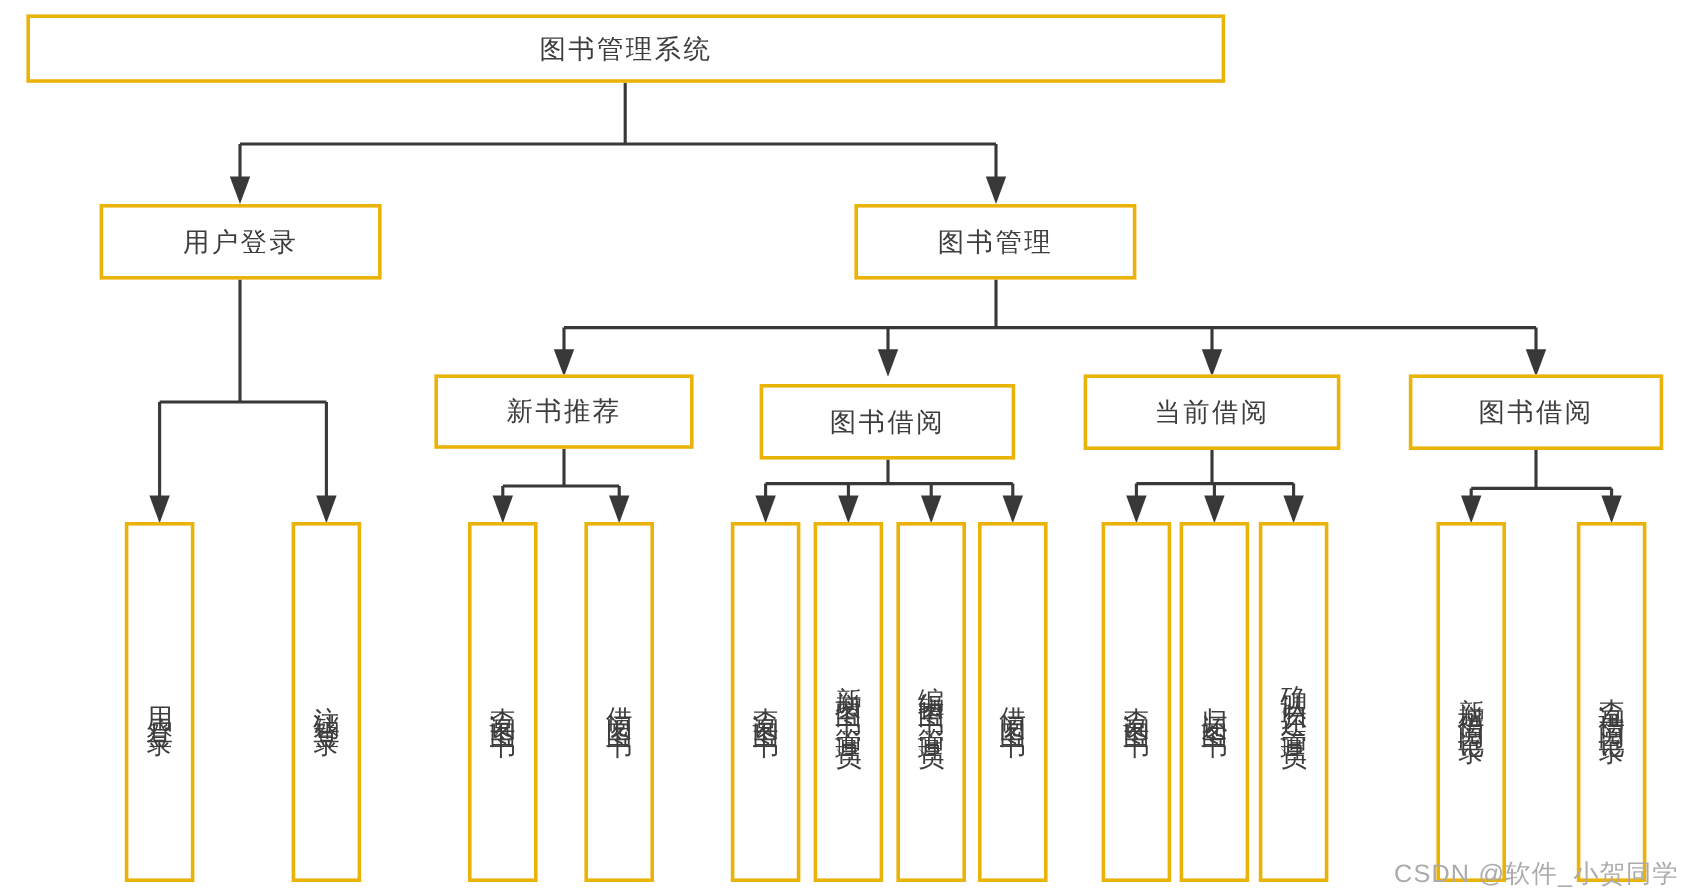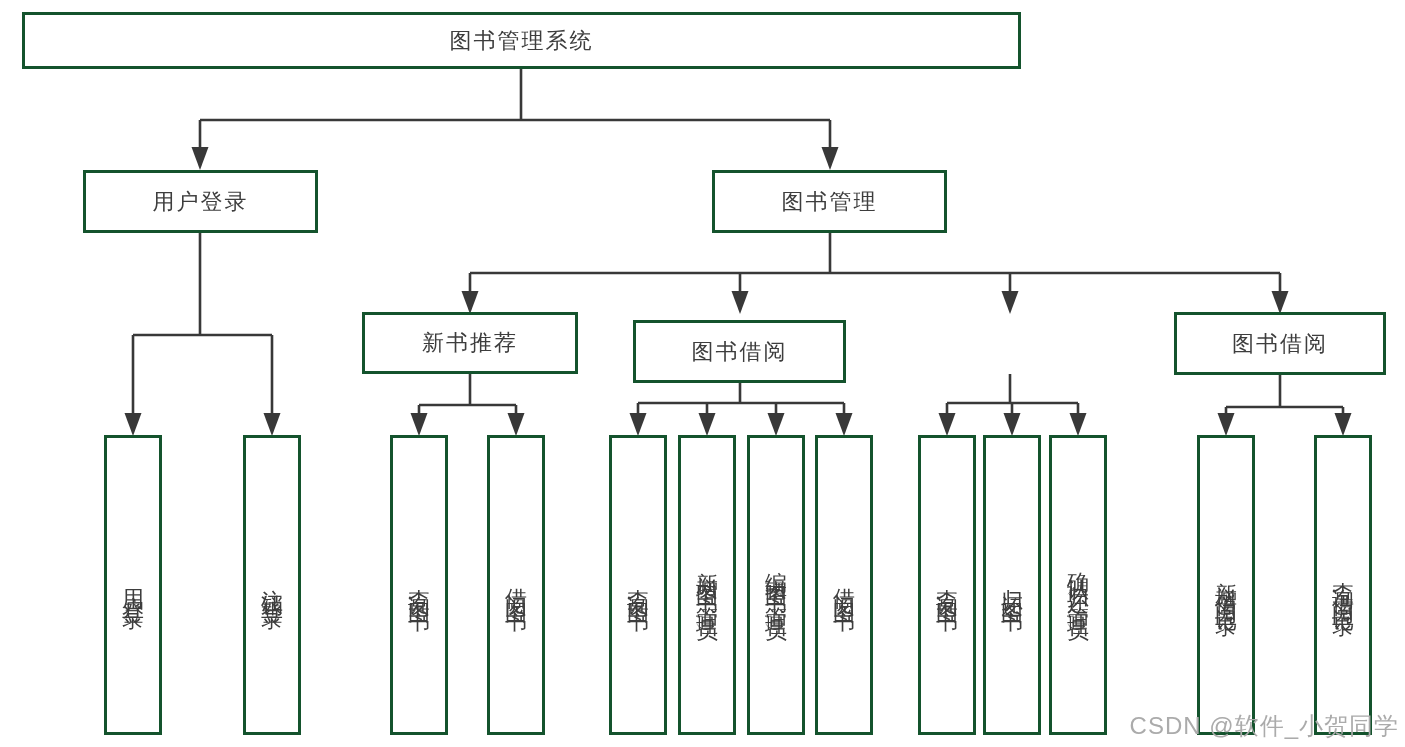--- a/index.html
+++ b/index.html
@@ -16,21 +16,21 @@
   }
   svg.connectors {
     position: absolute;
     left: 0; top: 0;
     width: 1405px; height: 747px;
     z-index: 1;
   }
   .box {
     position: absolute;
     box-sizing: border-box;
-    border: 3px solid #14532d;
+    border: 3px solid #eab308;
     background: #ffffff;
     display: flex;
     align-items: center;
     justify-content: center;
     z-index: 2;
   }
   .box .label {
     font-size: 22px;
     color: #3d3d3d;
     letter-spacing: 2px;
@@ -61,21 +61,21 @@
   .n-bor3  { left: 747px; }
   .n-bor4  { left: 815px; }
   .n-cur1  { left: 918px; }
   .n-cur2  { left: 983px; }
   .n-cur3  { left: 1049px; }
   .n-hist1 { left: 1197px; }
   .n-hist2 { left: 1314px; }
   .watermark {
     position: absolute;
     right: 6px; bottom: 5px;
-    font-size: 24px;
+    font-size: 21px;
     color: #ababab;
     letter-spacing: 1px;
     z-index: 3;
     white-space: nowrap;
   }
 </style>
 </head>
 <body>
 
 <div class="canvas">
@@ -121,20 +121,23 @@
   <div class="box n-mgmt">
     <span class="label">图书管理</span>
   </div>
 
   <div class="box n-rec">
     <span class="label">新书推荐</span>
   </div>
   <div class="box n-bor">
     <span class="label">图书借阅</span>
   </div>
+  <div class="box n-cur">
+    <span class="label">当前借阅</span>
+  </div>
   <div class="box n-hist">
     <span class="label">图书借阅</span>
   </div>
 
   <div class="box vbox n-l1">
     <span class="label">用户登录</span>
   </div>
   <div class="box vbox n-l2">
     <span class="label">注销登录</span>
   </div>

